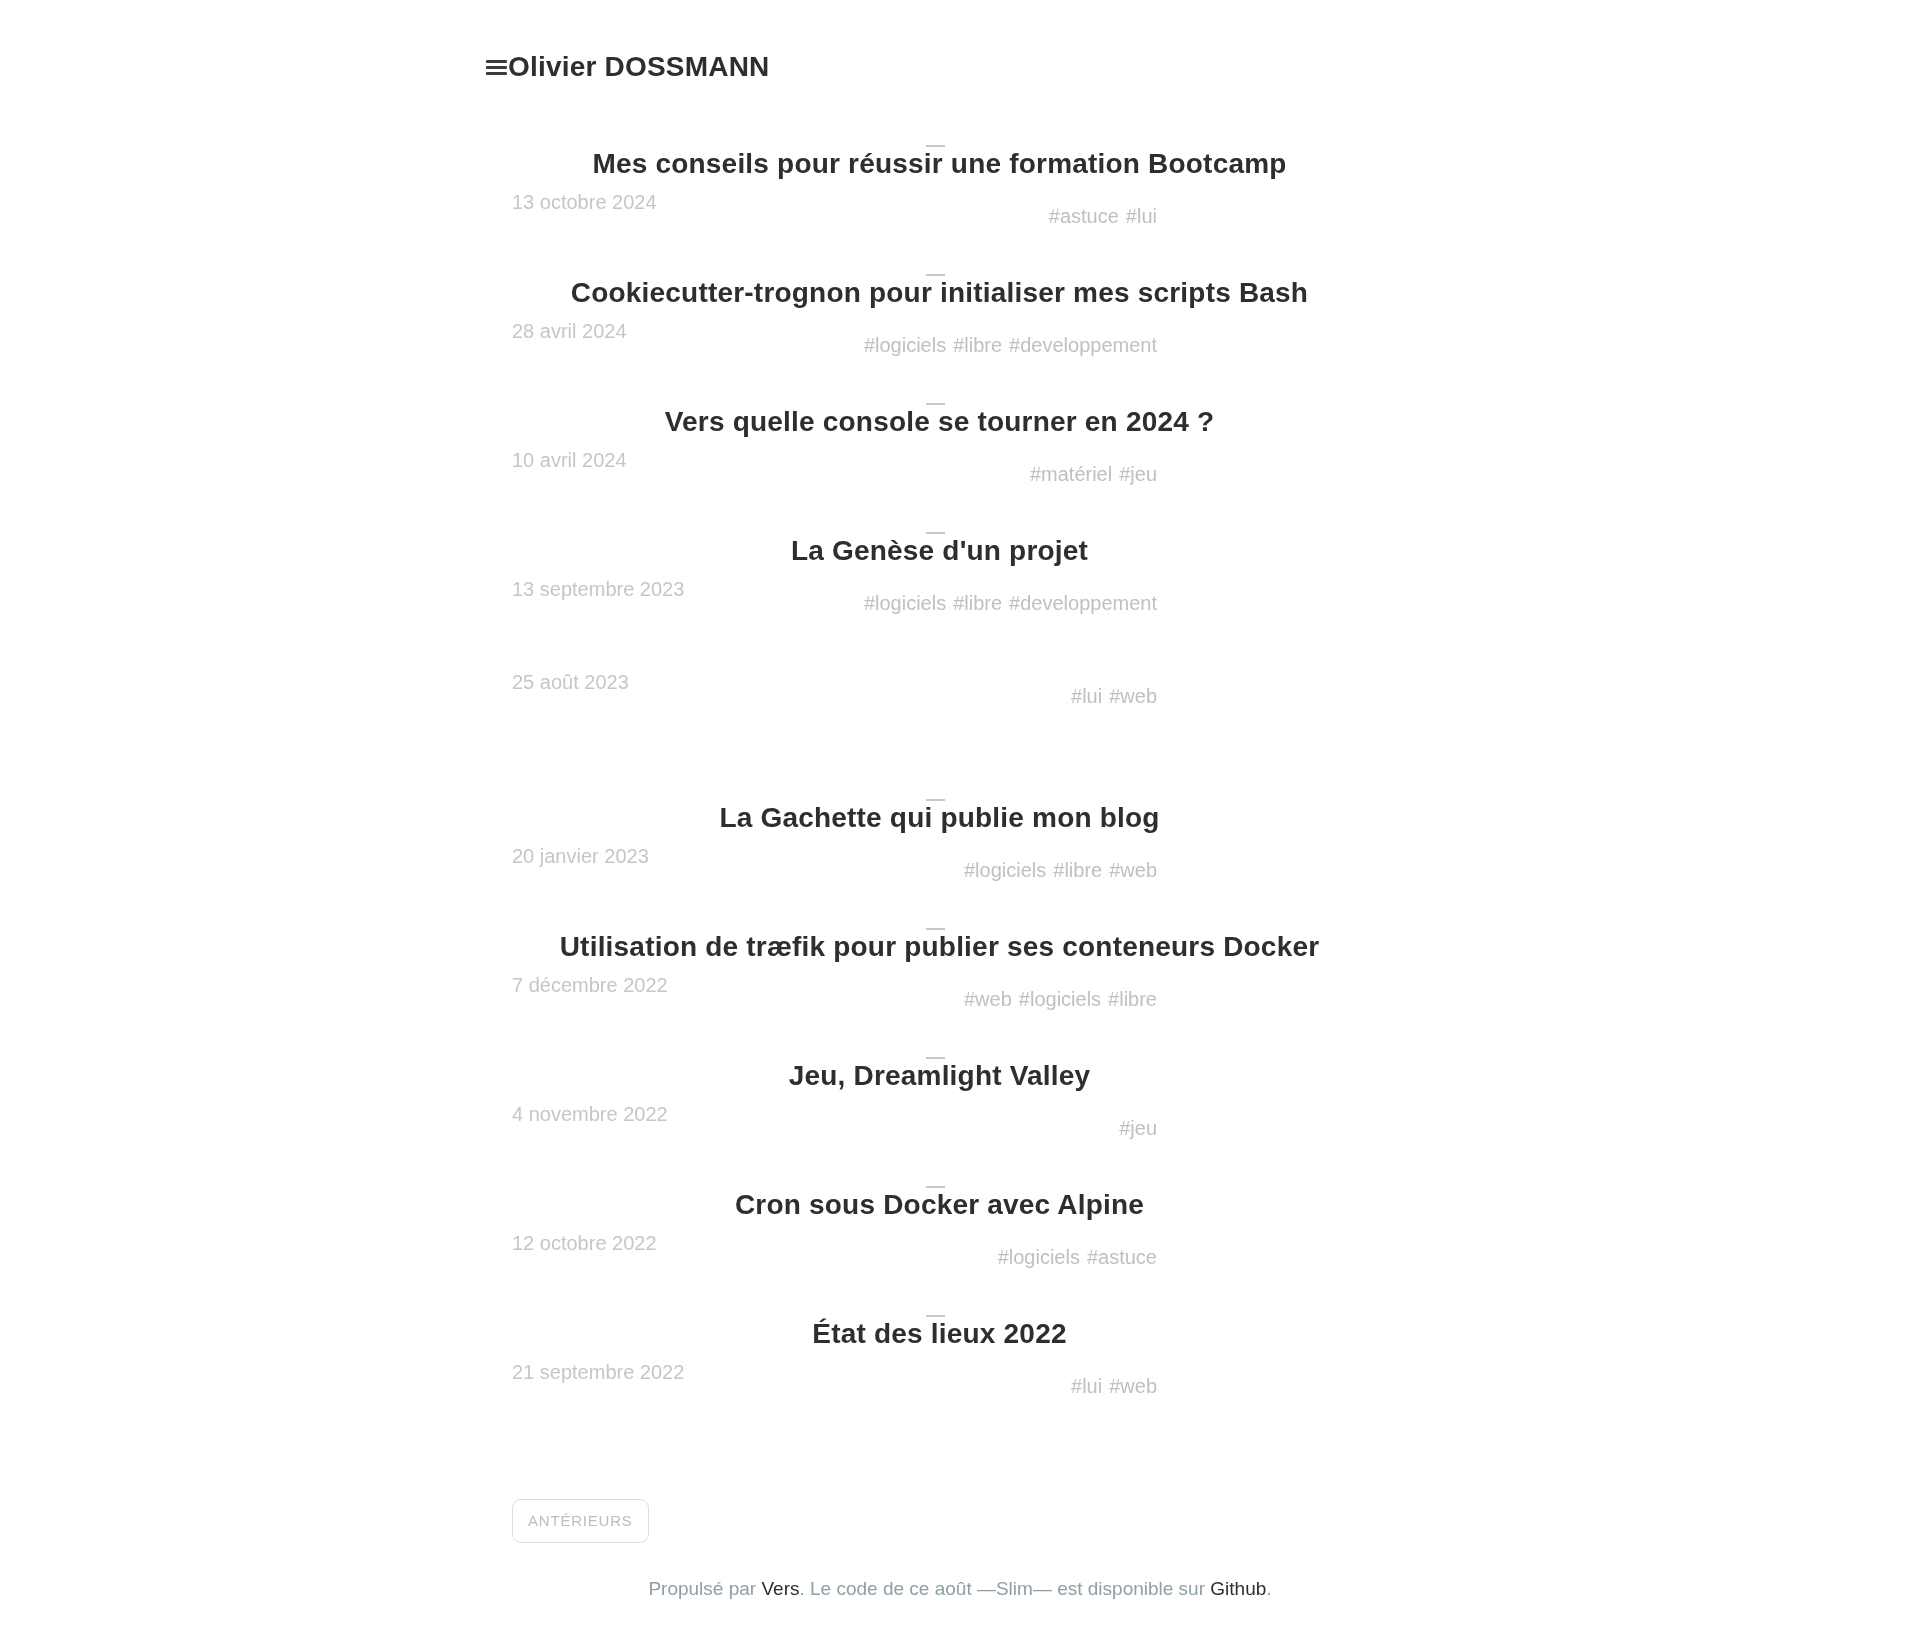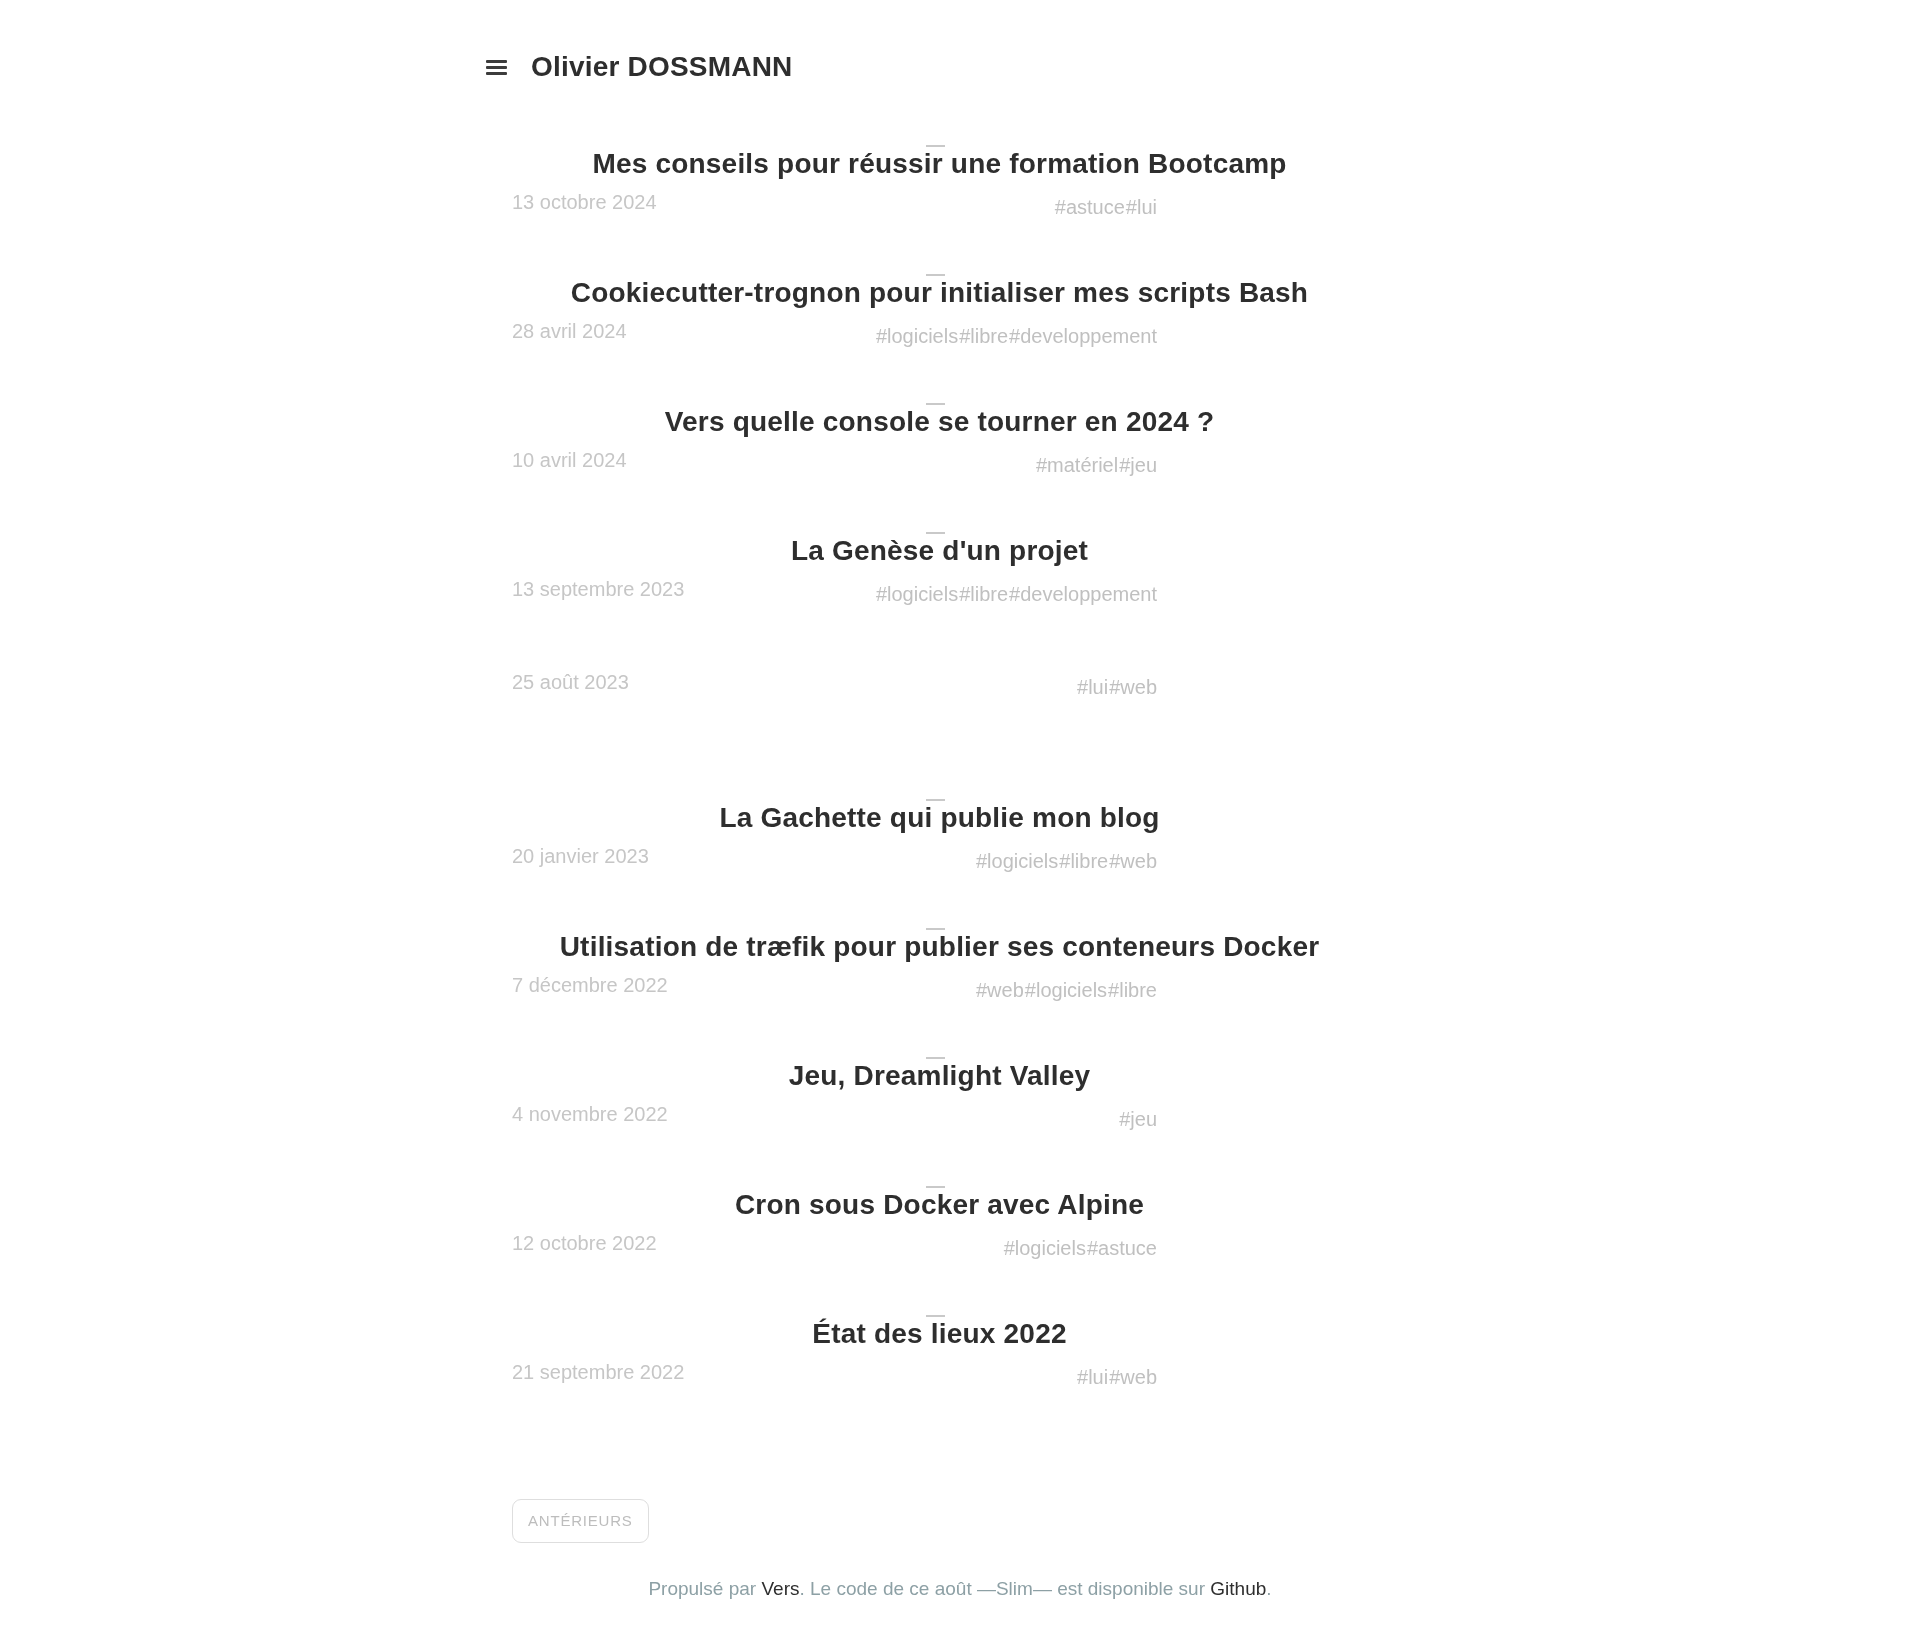--- a/index.html
+++ b/index.html
@@ -17,21 +17,21 @@
     overflow: hidden;
   }
 
   
   .site-header {
     position: absolute;
     left: 486px;
     top: 50px;
     display: flex;
     align-items: center;
-    gap: 24px;
+    gap: 1px;
   }
   .burger {
     width: 21px;
     height: 15px;
     display: flex;
     flex-direction: column;
     justify-content: space-between;
     cursor: pointer;
     flex: none;
   }
@@ -92,23 +92,23 @@
     width: 645px;
     margin-top: 9px;
     display: flex;
     justify-content: space-between;
     align-items: flex-start;
     font-size: 20px;
     line-height: 24px;
   }
   .post-date { color: #c6c6c6; }
   .post-tags {
-    margin-top: 5px;
-    display: flex;
-    gap: 1px;
+    margin-top: 14px;
+    display: flex;
+    gap: 7px;
   }
   .post-tags .tag {
     color: #c0c0c0;
     text-decoration: none;
   }
 
   
   .pagination {
     position: absolute;
     left: 512px;

